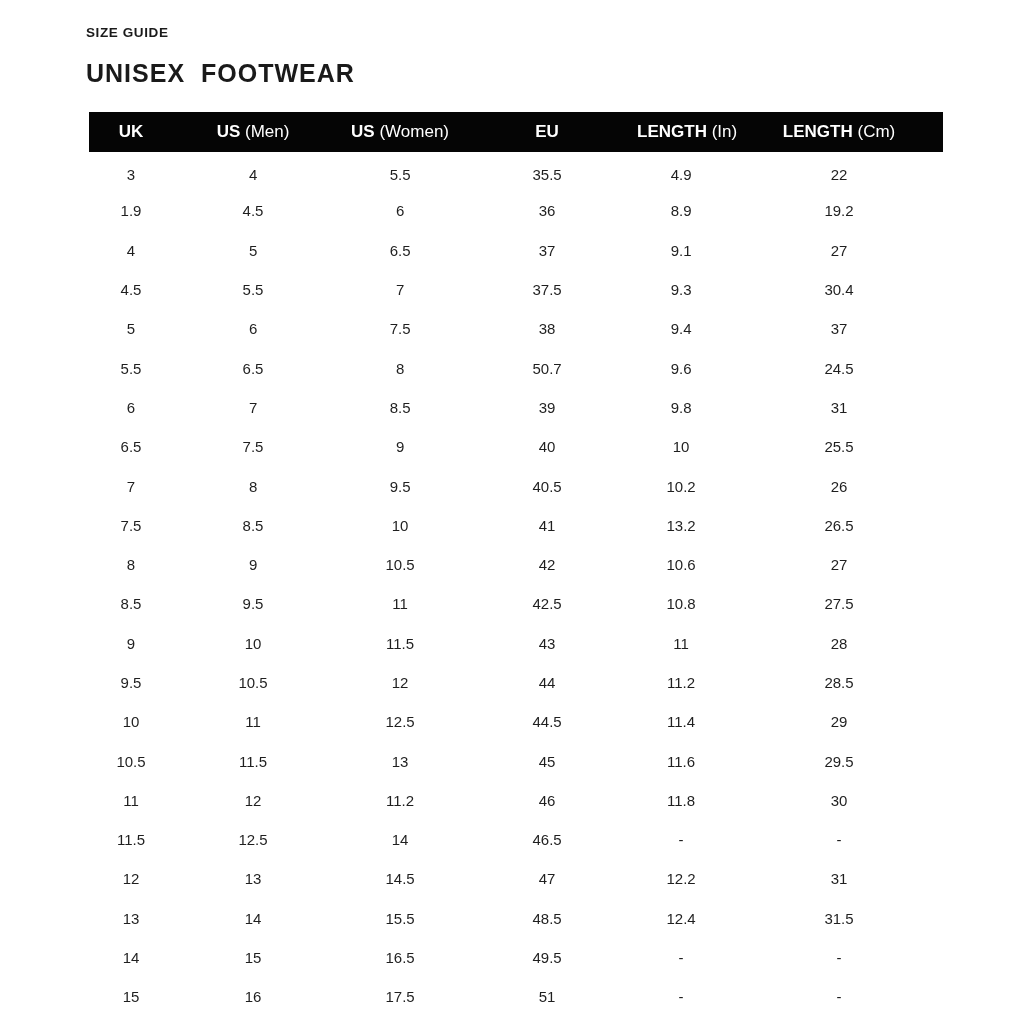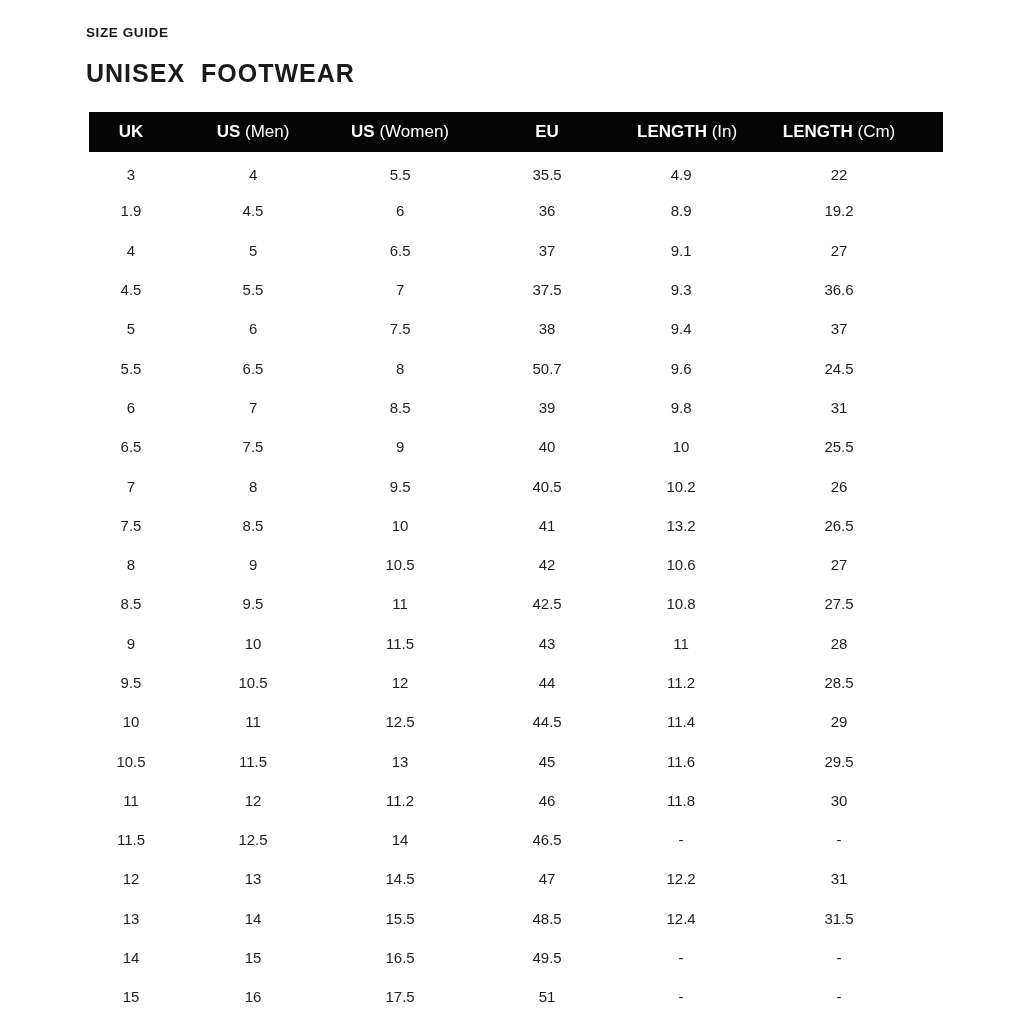--- a/index.html
+++ b/index.html
@@ -120,21 +120,21 @@
           <td>37</td>
           <td>9.1</td>
           <td>27</td>
         </tr>
         <tr>
           <td>4.5</td>
           <td>5.5</td>
           <td>7</td>
           <td>37.5</td>
           <td>9.3</td>
-          <td>36.6</td>
+          <td>30.4</td>
         </tr>
         <tr>
           <td>5</td>
           <td>6</td>
           <td>7.5</td>
           <td>38</td>
           <td>9.4</td>
           <td>37</td>
         </tr>
         <tr>

